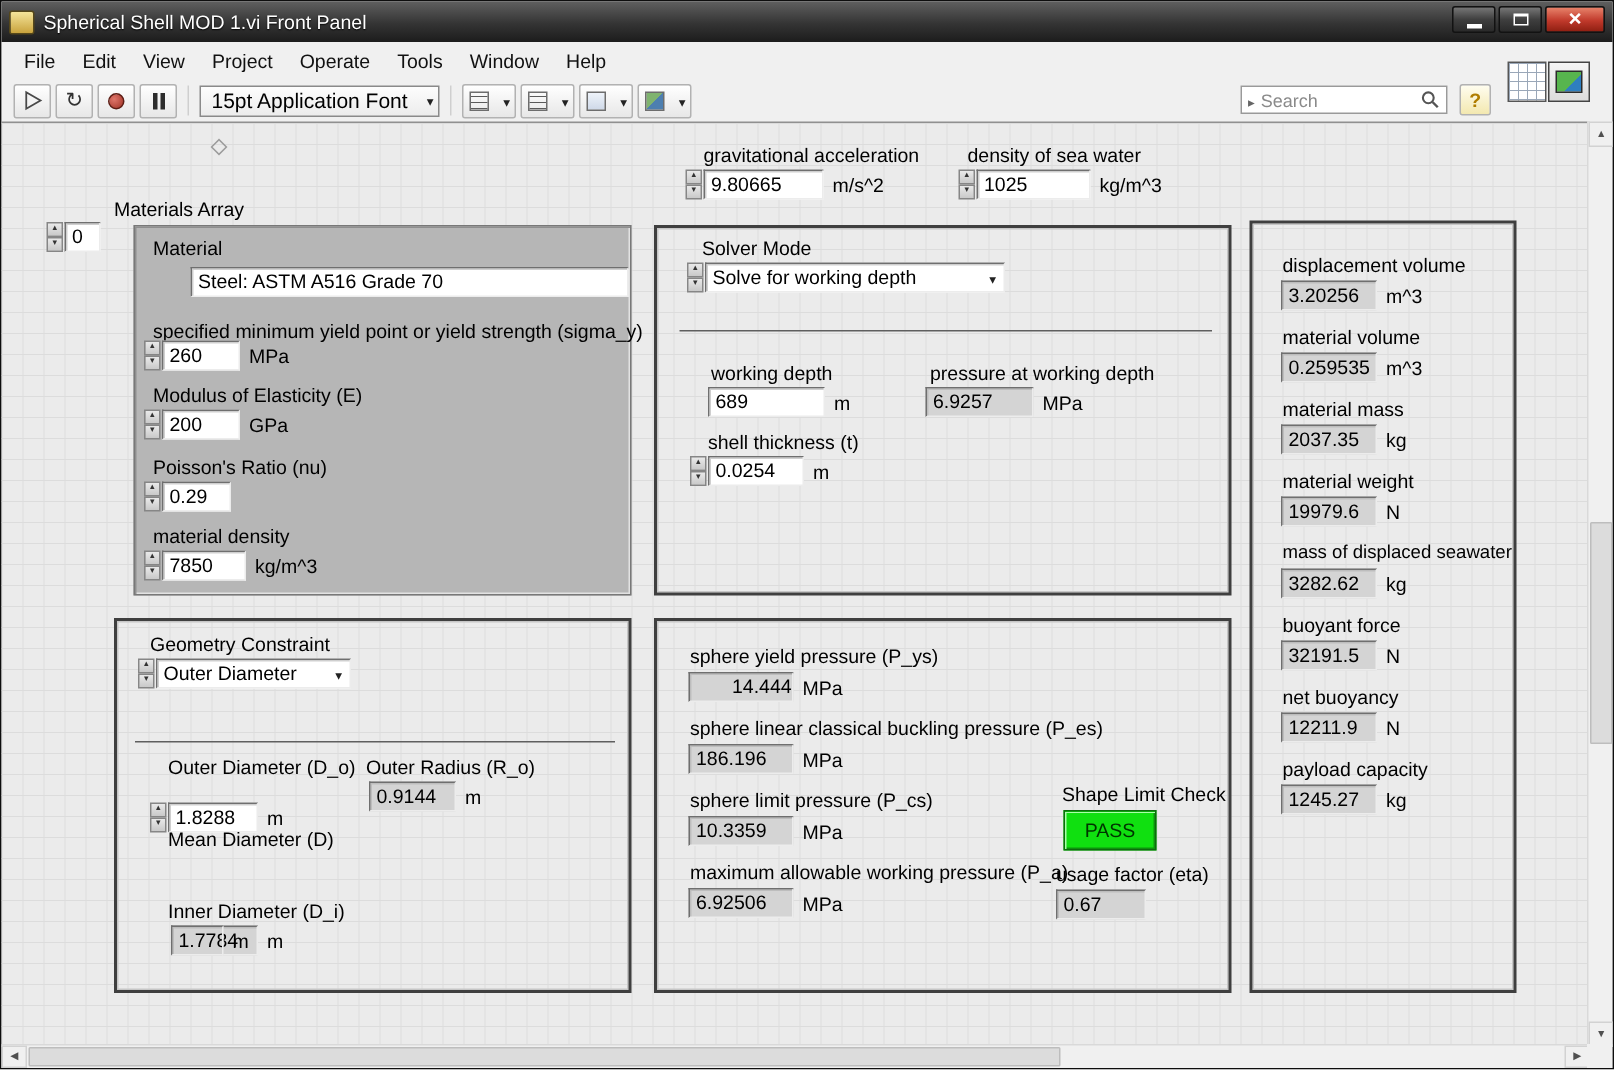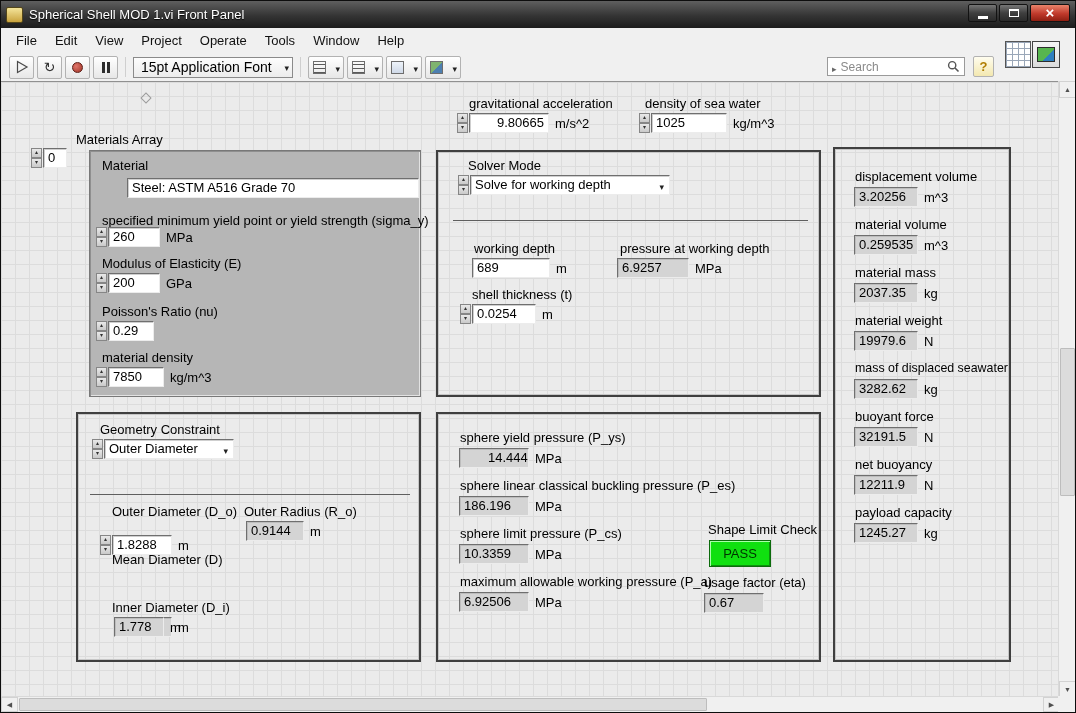--- a/index.html
+++ b/index.html
@@ -156,21 +156,21 @@
 
   <div class="conn-icon"></div>
   <div class="vi-icon">
       <i></i>
     </div>
 
   <div class="panel">
     <div class="origin"></div>
 
     <div class="lbl" style="left:468px;top:14px;">gravitational acceleration</div>
-    <div class="lvnum" style="left:456px;top:31px;text-align:right;">
+    <div class="lvnum" style="left:456px;top:31px;">
       <span class="spin">
           <b class="su"></b>
           <b class="sd"></b>
         </span>
       <span class="fld" style="width:80px;">9.80665</span>
       <span class="unit">m/s^2</span>
     </div>
 
     <div class="lbl" style="left:644px;top:14px;">density of sea water</div>
     <div class="lvnum" style="left:638px;top:31px;">
@@ -301,21 +301,21 @@
       </div>
 
       <div class="lbl" style="left:34px;top:138px;">Mean Diameter (D)</div>
       <div class="lvnum" style="left:36px;top:155px;margin-top:48px;">
         <span class="fld out" style="width:58px;">1.8034</span>
         <span class="unit">m</span>
       </div>
 
       <div class="lbl" style="left:34px;top:186px;">Inner Diameter (D_i)</div>
       <div class="lvnum" style="left:36px;top:203px;">
-        <span class="fld out" style="width:50px;">1.778</span>
+        <span class="fld out" style="width:35px;">1.778</span>
         <span class="unit">m</span>
       </div>
     </div>
 
     <div class="box" style="left:435px;top:330px;width:385px;height:250px;">
       <div class="lbl" style="left:22px;top:16px;">sphere yield pressure (P_ys)</div>
       <div class="lvnum" style="left:21px;top:34px;">
         <span class="fld out" style="width:70px;padding-left:28px;">14.4444</span>
         <span class="unit">MPa</span>
       </div>

